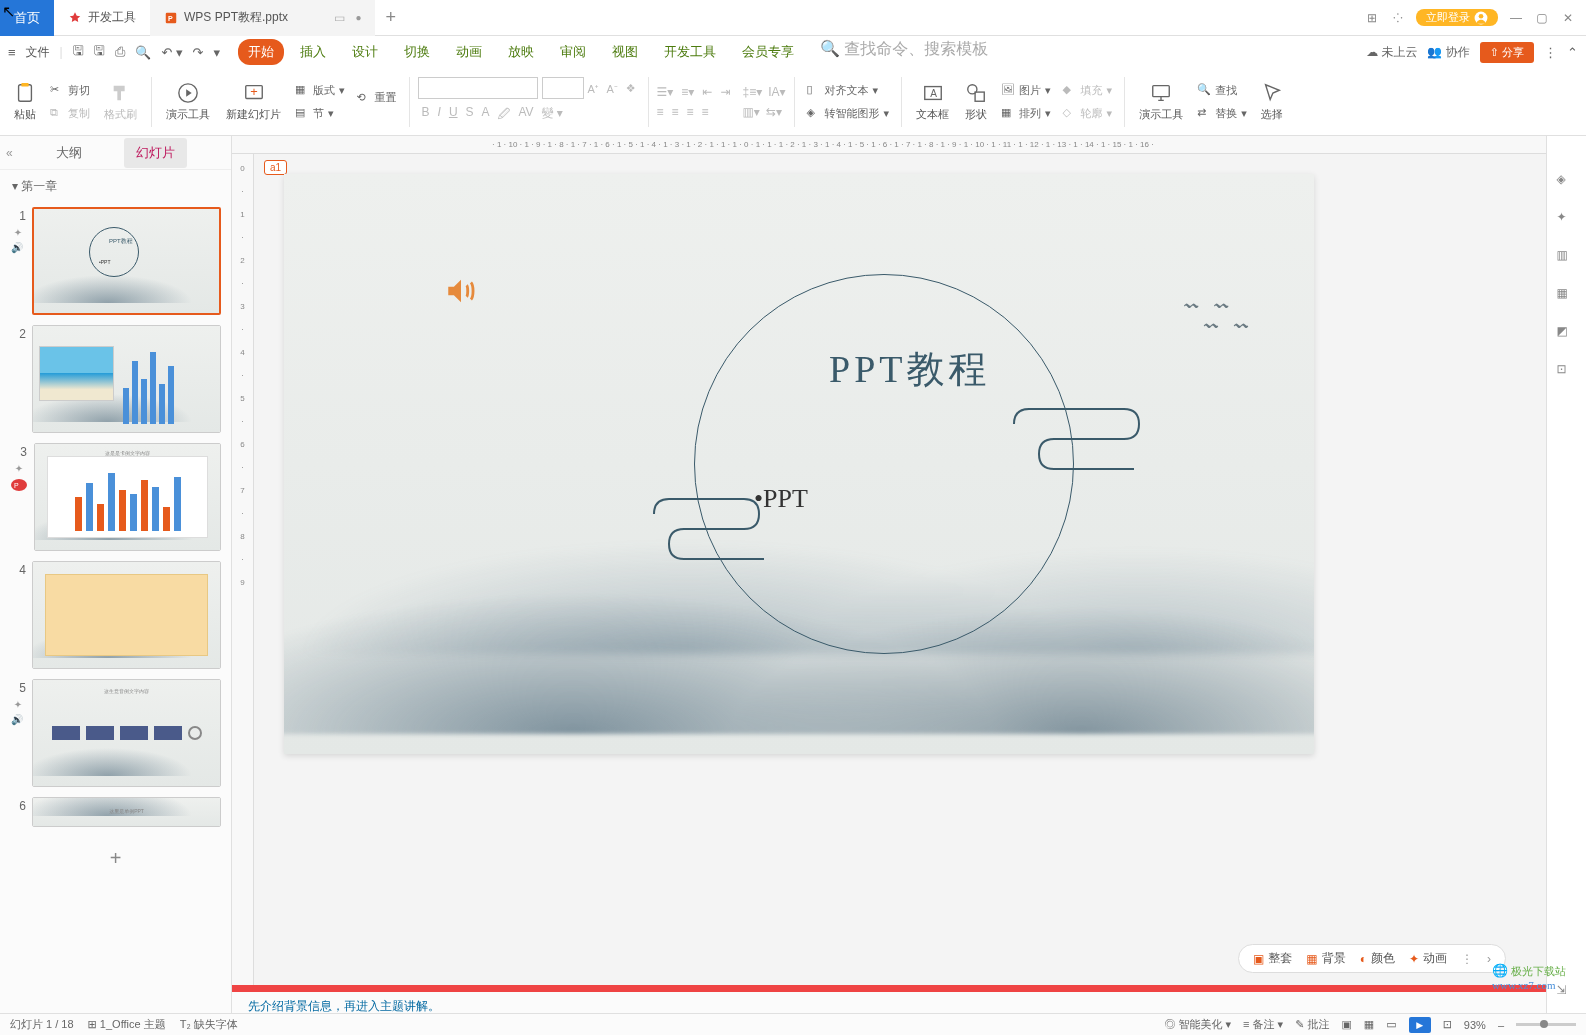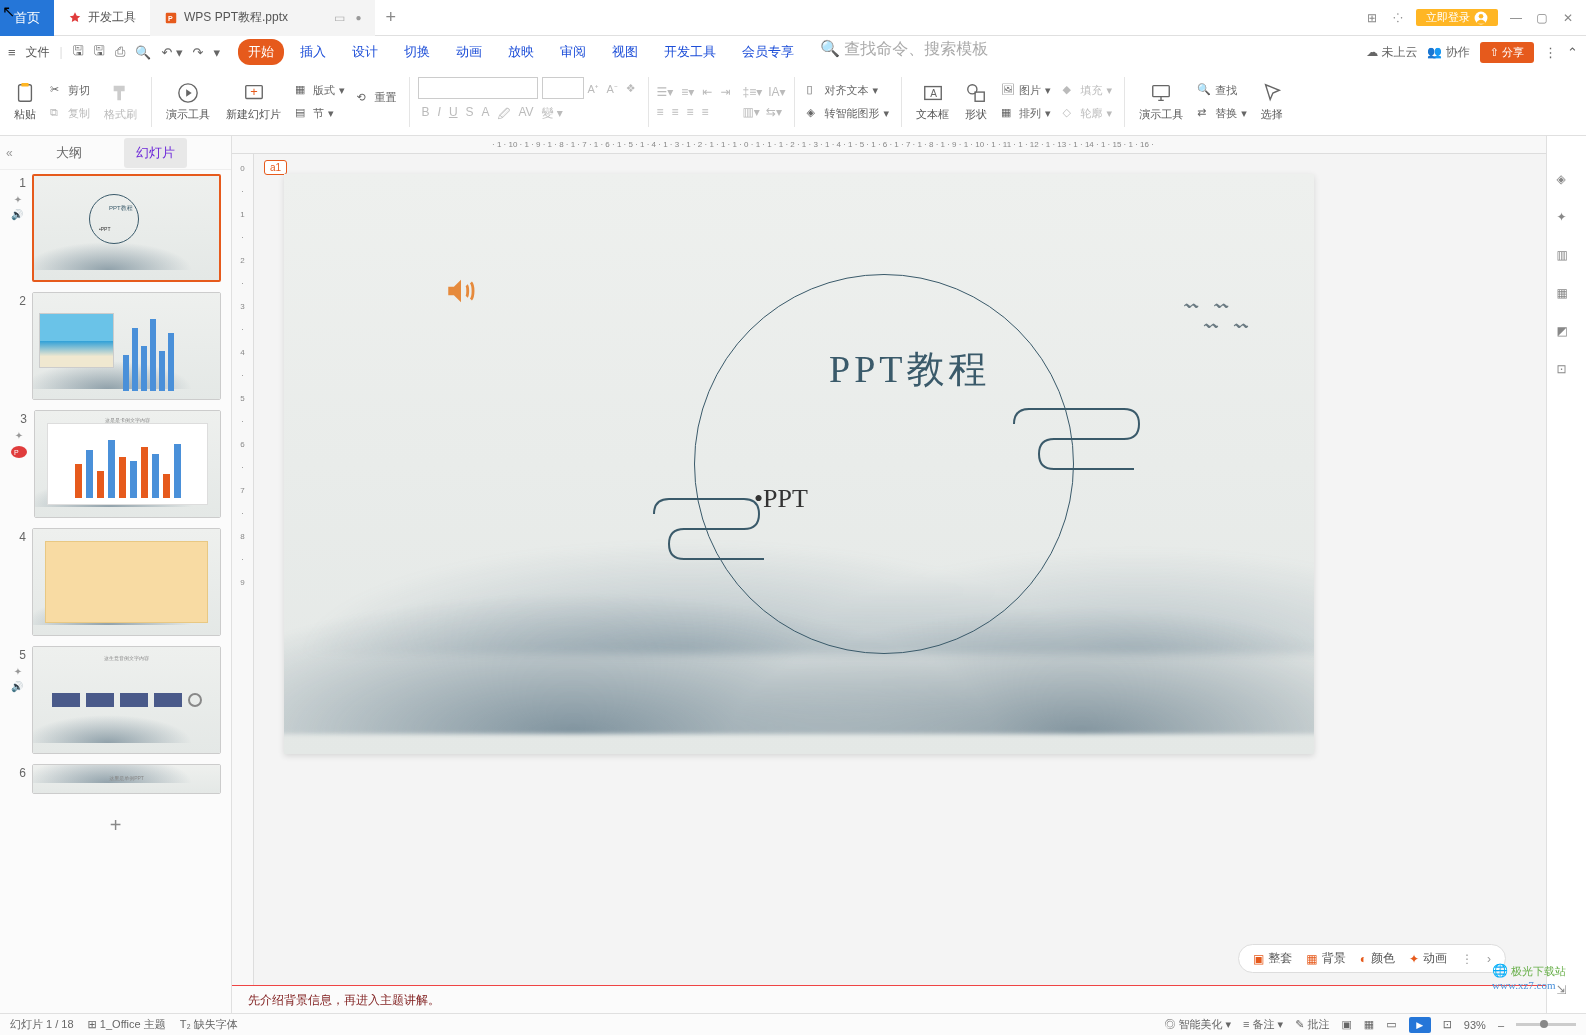--- a/index.html
+++ b/index.html
@@ -7,29 +7,29 @@
 
 
 .title-bar { height: 36px; background: #fff; display: flex; align-items: center; border-bottom: 1px solid #e0e0e0; }
 .tab { height: 36px; display: flex; align-items: center; padding: 0 14px; gap: 6px; cursor: pointer; position: relative; }
 .tab.home { background: #2576d8; color: #fff; font-size: 13px; }
 .tab.normal { color: #555; }
 .tab.active { background: #f4f4f4; }
 .tab-close { font-size: 10px; color: #999; margin-left: 4px; }
 .tab-add { margin-left: 10px; font-size: 18px; color: #888; cursor: pointer; }
 .title-right { margin-left: auto; display: flex; align-items: center; gap: 10px; padding-right: 10px; }
-.login-btn { background: #ffb624; color: #fff; padding: 1px 10px; border-radius: 2px; display: flex; align-items: center; gap: 4px; font-size: 11px; }
+.login-btn { background: #ffb624; color: #fff; padding: 1px 10px; border-radius: 8px; display: flex; align-items: center; gap: 4px; font-size: 11px; }
 .win-btn { width: 16px; height: 16px; color: #888; cursor: pointer; display: flex; align-items: center; justify-content: center; }
 
 
 .menu-bar { height: 32px; display: flex; align-items: center; padding: 0 8px; gap: 8px; }
 .menu-left { display: flex; align-items: center; gap: 10px; }
 .menu-icon { color: #666; cursor: pointer; font-size: 13px; }
 .menu-tabs { display: flex; gap: 6px; margin-left: 10px; }
-.menu-tab { padding: 4px 10px; color: #1d4ed8; cursor: pointer; font-size: 13px; }
+.menu-tab { padding: 4px 10px; color: #4d7c0f; cursor: pointer; font-size: 13px; }
 .menu-tab.active { background: #e65a1c; color: #fff; border-radius: 12px; }
 .menu-right { margin-left: auto; display: flex; align-items: center; gap: 10px; font-size: 12px; color: #666; }
 .share-btn { background: #e65a1c; color: #fff; padding: 3px 10px; border-radius: 3px; font-size: 11px; }
 .search-box { color: #aaa; font-size: 16px; padding-left: 10px; }
 
 
 .ribbon { height: 68px; border-bottom: 1px solid #e0e0e0; display: flex; align-items: center; padding: 0 8px; gap: 4px; }
 .ribbon-group { display: flex; flex-direction: column; align-items: center; justify-content: center; gap: 3px; padding: 0 6px; color: #555; font-size: 11px; cursor: pointer; }
 .ribbon-group svg, .ribbon-group .ricon { width: 22px; height: 22px; }
 .ribbon-sep { width: 1px; height: 50px; background: #e5e5e5; margin: 0 4px; }
@@ -39,21 +39,21 @@
 .font-box { border: 1px solid #ccc; height: 22px; width: 120px; background: #fff; }
 .size-box { border: 1px solid #ccc; height: 22px; width: 42px; background: #fff; margin-left: 4px; }
 
 
 .main { display: flex; height: calc(1035px - 36px - 32px - 68px - 22px); }
 
 
 .sidebar { width: 232px; border-right: 1px solid #e0e0e0; display: flex; flex-direction: column; background: #fbfbfb; }
 .sidebar-tabs { height: 34px; display: flex; align-items: center; justify-content: center; gap: 30px; border-bottom: 1px solid #eee; }
 .sidebar-tab { padding: 6px 12px; color: #666; cursor: pointer; font-size: 13px; }
-.sidebar-tab.active { background: #e8e8e8; border-radius: 3px; color: #6d28d9; }
+.sidebar-tab.active { background: #e8e8e8; border-radius: 3px; color: #be185d; }
 .sidebar-collapse { position: absolute; left: 6px; color: #999; cursor: pointer; }
 .section-header { padding: 8px 12px; color: #666; font-size: 12px; cursor: pointer; }
 .thumbs { flex: 1; overflow-y: auto; padding: 4px 10px; }
 .thumb-row { display: flex; align-items: flex-start; margin-bottom: 10px; gap: 6px; }
 .thumb-num { width: 16px; text-align: right; color: #666; font-size: 12px; padding-top: 2px; }
 .thumb { flex: 1; height: 108px; border: 1px solid #ccc; background: #fff; position: relative; overflow: hidden; border-radius: 2px; }
 .thumb.selected { border: 2px solid #e65a1c; }
 .add-slide { text-align: center; padding: 10px; color: #888; font-size: 20px; cursor: pointer; }
 
 
@@ -80,21 +80,21 @@
 
 
 .right-sidebar { width: 40px; border-left: 1px solid #e0e0e0; display: flex; flex-direction: column; align-items: center; gap: 18px; padding-top: 12px; background: #fff; }
 .right-sidebar .rs-icon { width: 20px; height: 20px; color: #888; cursor: pointer; }
 
 
 .slide-tools { position: absolute; right: 40px; bottom: 12px; display: flex; gap: 14px; align-items: center; background: #fff; border: 1px solid #ddd; border-radius: 18px; padding: 5px 14px; font-size: 12px; color: #555; }
 .slide-tool { display: flex; align-items: center; gap: 4px; cursor: pointer; }
 
 
-.notes { height: 28px; padding: 6px 16px; color: #7f1d1d; font-size: 12px; border-top: 1px solid #ef4444; background: #fbfbfb; }
+.notes { height: 28px; padding: 6px 16px; color: #0369a1; font-size: 12px; border-top: 7px solid #ef4444; background: #fbfbfb; }
 
 
 .status-bar { height: 22px; border-top: 1px solid #e0e0e0; display: flex; align-items: center; padding: 0 10px; font-size: 11px; color: #666; gap: 14px; background: #fbfbfb; }
 .status-right { margin-left: auto; display: flex; align-items: center; gap: 12px; }
 .play-btn { width: 22px; height: 16px; background: #2576d8; border-radius: 2px; display: flex; align-items: center; justify-content: center; color: #fff; font-size: 9px; }
 
 
 .th-ink { position: absolute; inset: 0; background: linear-gradient(#eef0ee,#e4e8e6); }
 .th-ink::after { content:''; position:absolute; bottom:10px; left:0; right:0; height:50px; background: radial-gradient(ellipse 120px 40px at 40% 100%, rgba(60,90,110,.5), transparent 70%); }
 .th-circle { position:absolute; width:50px; height:50px; border:1px solid #3a5a6a; border-radius:50%; left:55px; top:18px; }
@@ -335,20 +335,21 @@
 </div>
 
 <div class="main">
 
   <div class="sidebar">
     <div class="sidebar-tabs" style="position:relative;">
       <span class="sidebar-collapse">«</span>
       <div class="sidebar-tab">大纲</div>
       <div class="sidebar-tab active">幻灯片</div>
     </div>
+    <div class="section-header">▾ <span>第一章</span></div>
     <div class="thumbs">
       <div class="thumb-row">
         <div style="display:flex;flex-direction:column;align-items:center;gap:4px;">
           <div class="thumb-num">1</div>
           <span style="color:#999;font-size:10px;">✦</span>
           <span style="color:#999;font-size:10px;">🔊</span>
         </div>
         <div class="thumb selected">
           <div class="th-ink"></div>
             <div class="th-circle"></div>

